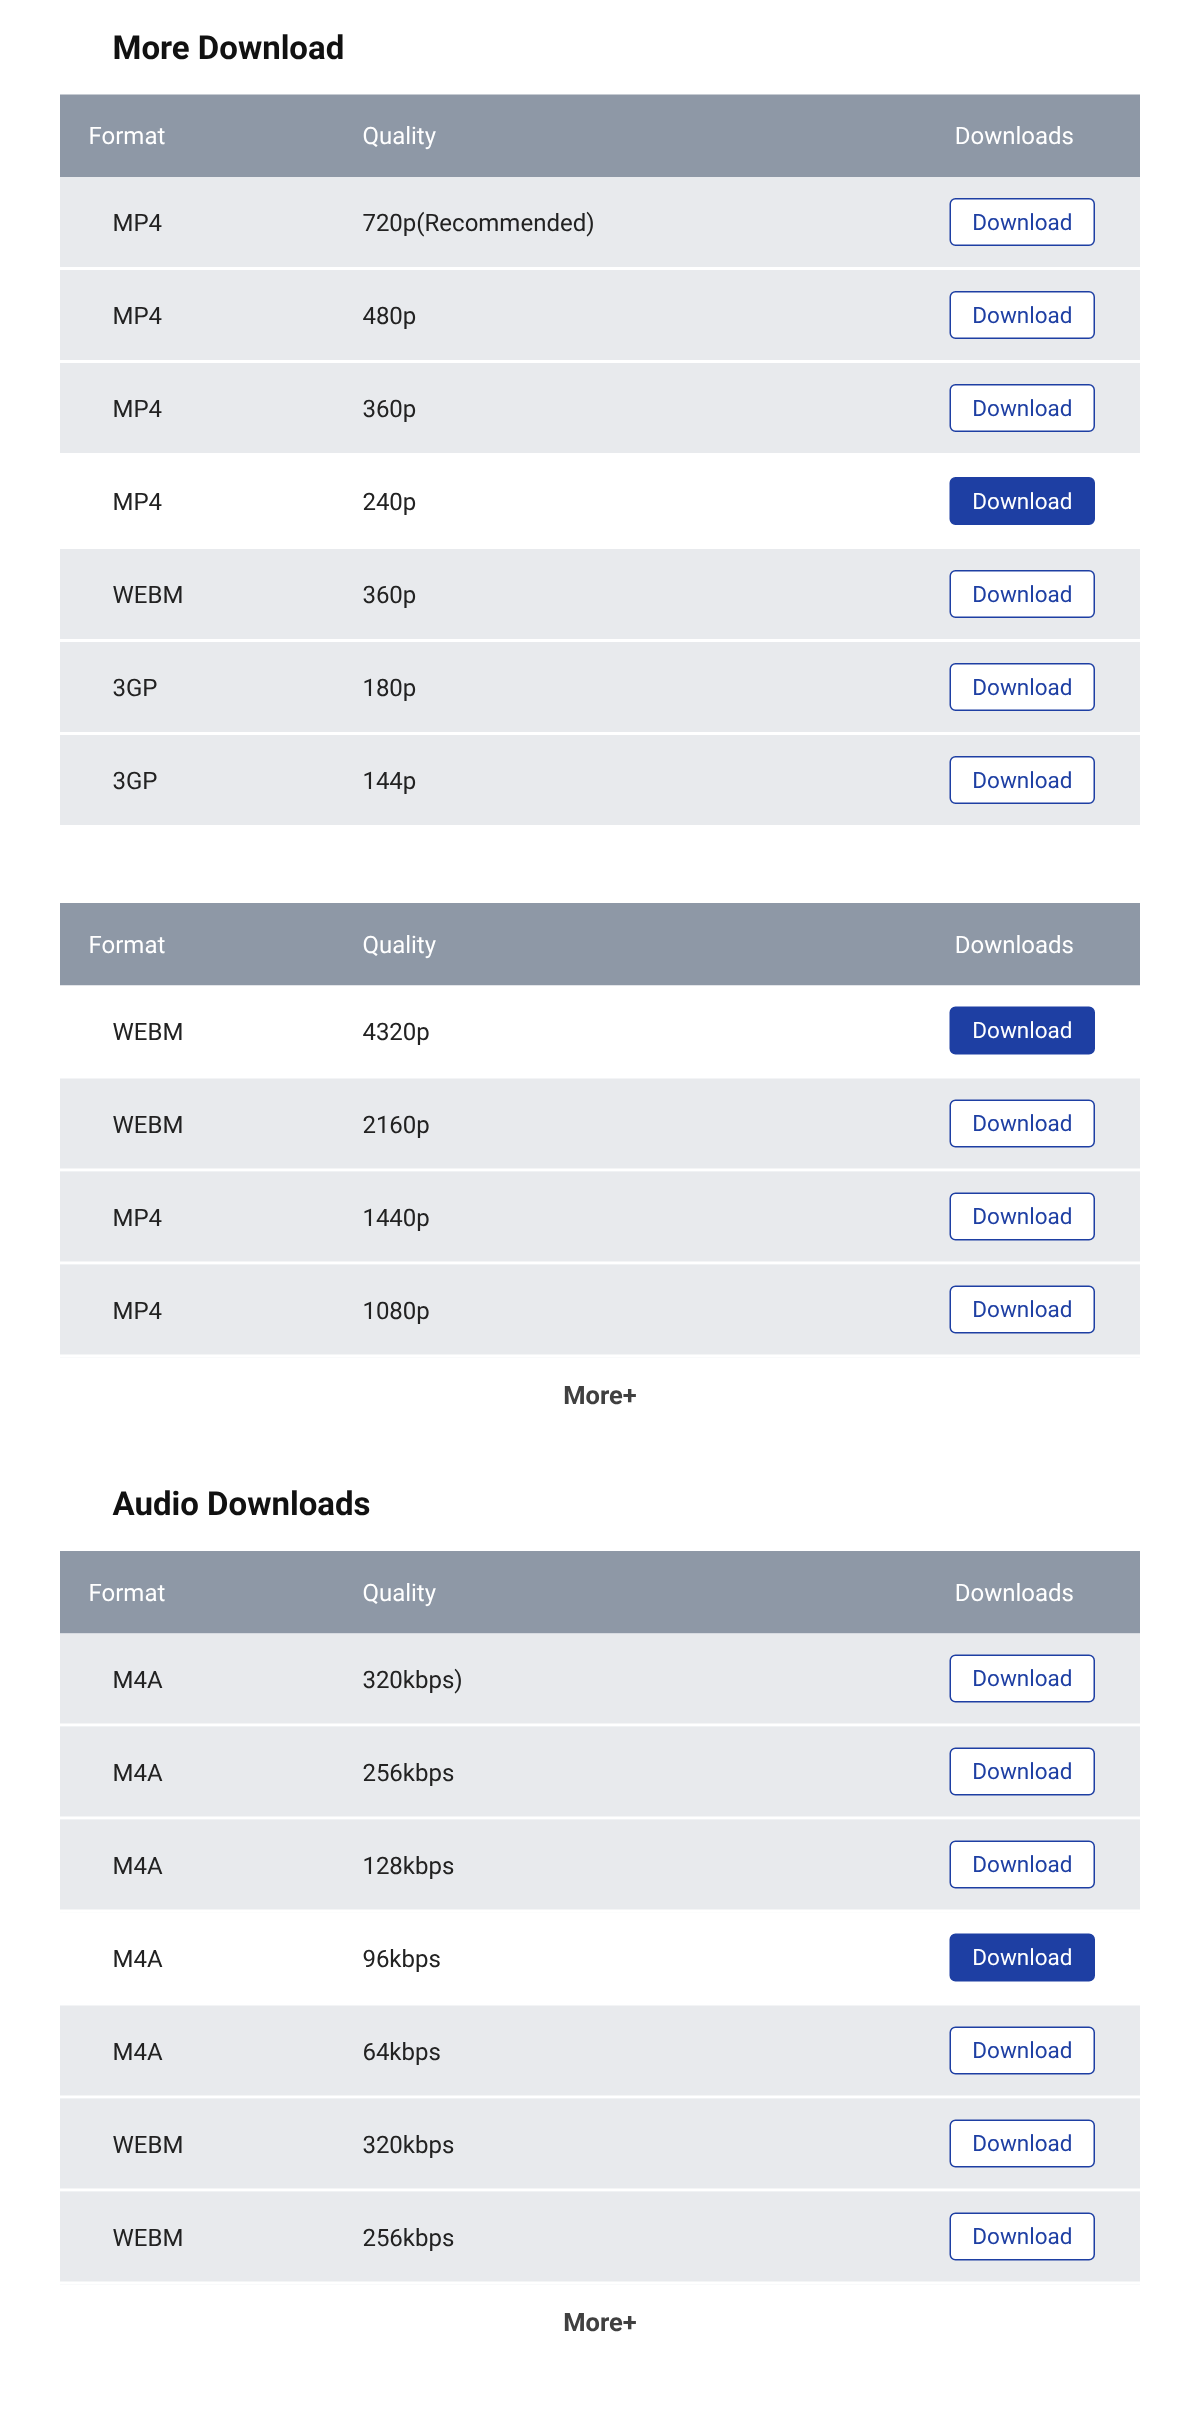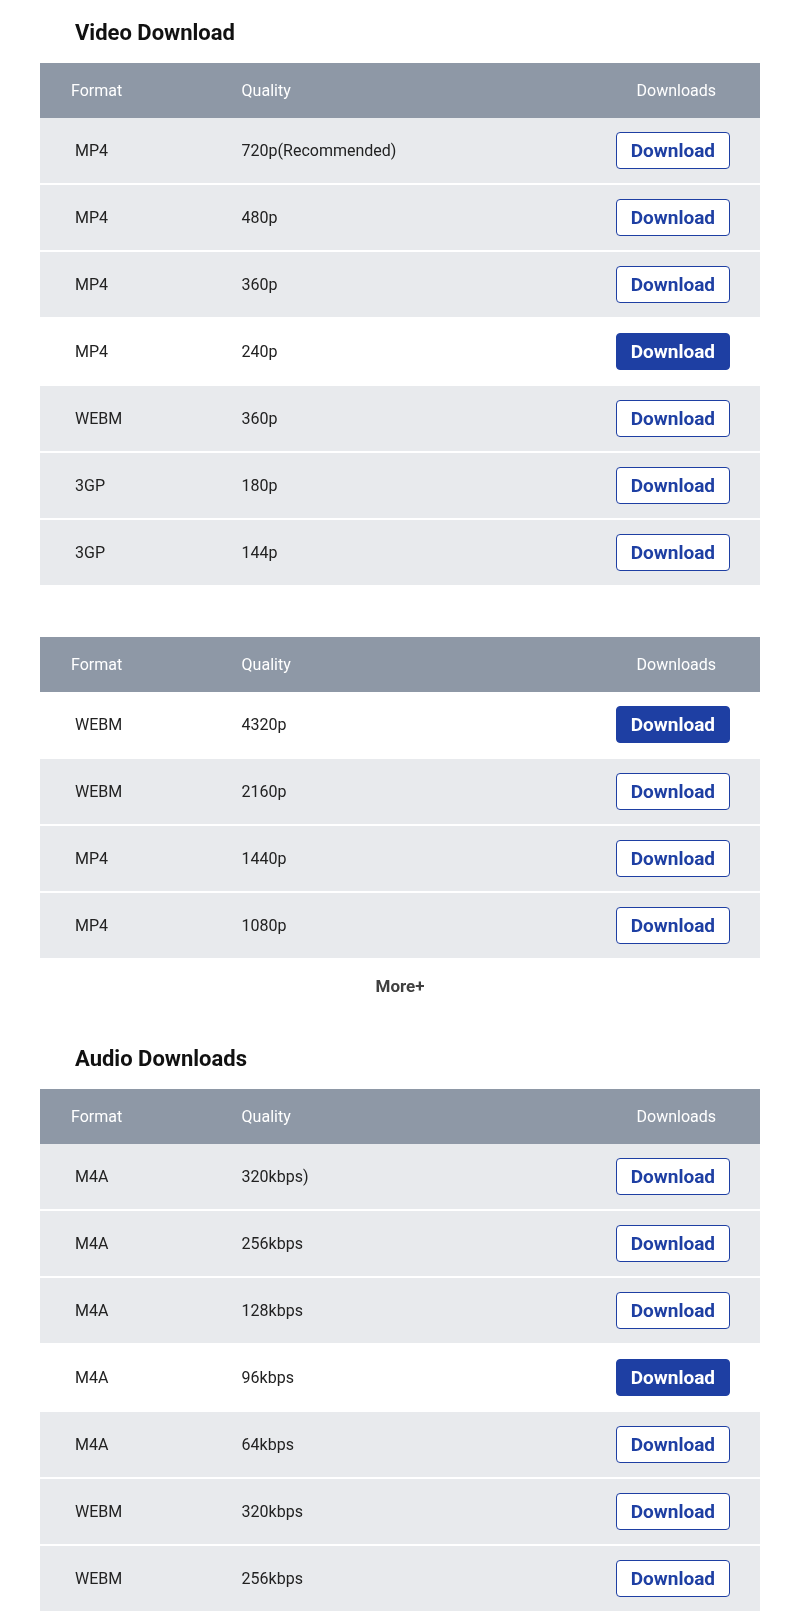--- a/index.html
+++ b/index.html
@@ -32,21 +32,21 @@
       background: #8e98a6;
     }
     .table-header th {
       color: #fff;
       font-weight: 400;
       font-size: 16px;
       text-align: left;
       padding: 18px 0;
     }
     .table-header th:first-child {
-      padding-left: 31px;
+      padding-left: 19px;
       width: 28%;
     }
     .table-header th:nth-child(2) {
       width: 42%;
     }
     .table-header th:last-child {
       text-align: right;
       padding-right: 44px;
     }
     .table-row {
@@ -69,25 +69,24 @@
     .table-row td:last-child {
       text-align: right;
       padding-right: 30px;
     }
     .download-btn {
       display: inline-block;
       padding: 6px 14px;
       border: 1px solid #1e3fa3;
       background: #fff;
       color: #1e3fa3;
-      font-size: 19px;
+      font-size: 15px;
       border-radius: 4px;
       cursor: pointer;
       font-family: inherit;
-      font-weight: bold;
     }
     .download-btn.filled {
       background: #1e3fa3;
       color: #fff;
       border: 1px solid #1e3fa3;
     }
     .more-link {
       display: block;
       text-align: center;
       color: #404040;
@@ -95,21 +94,21 @@
       font-size: 17px;
       margin-top: 16px;
       cursor: pointer;
       text-decoration: none;
     }
   </style>
 </head>
 <body>
 
 <div class="section">
-  <h2 class="section-title">Video Download</h2>
+  <h2 class="section-title">More Download</h2>
   <table class="table">
     <thead>
       <tr class="table-header">
         <th>Format</th>
         <th>Quality</th>
         <th>Downloads</th>
       </tr>
     </thead>
     <tbody>
       <tr class="table-row">

